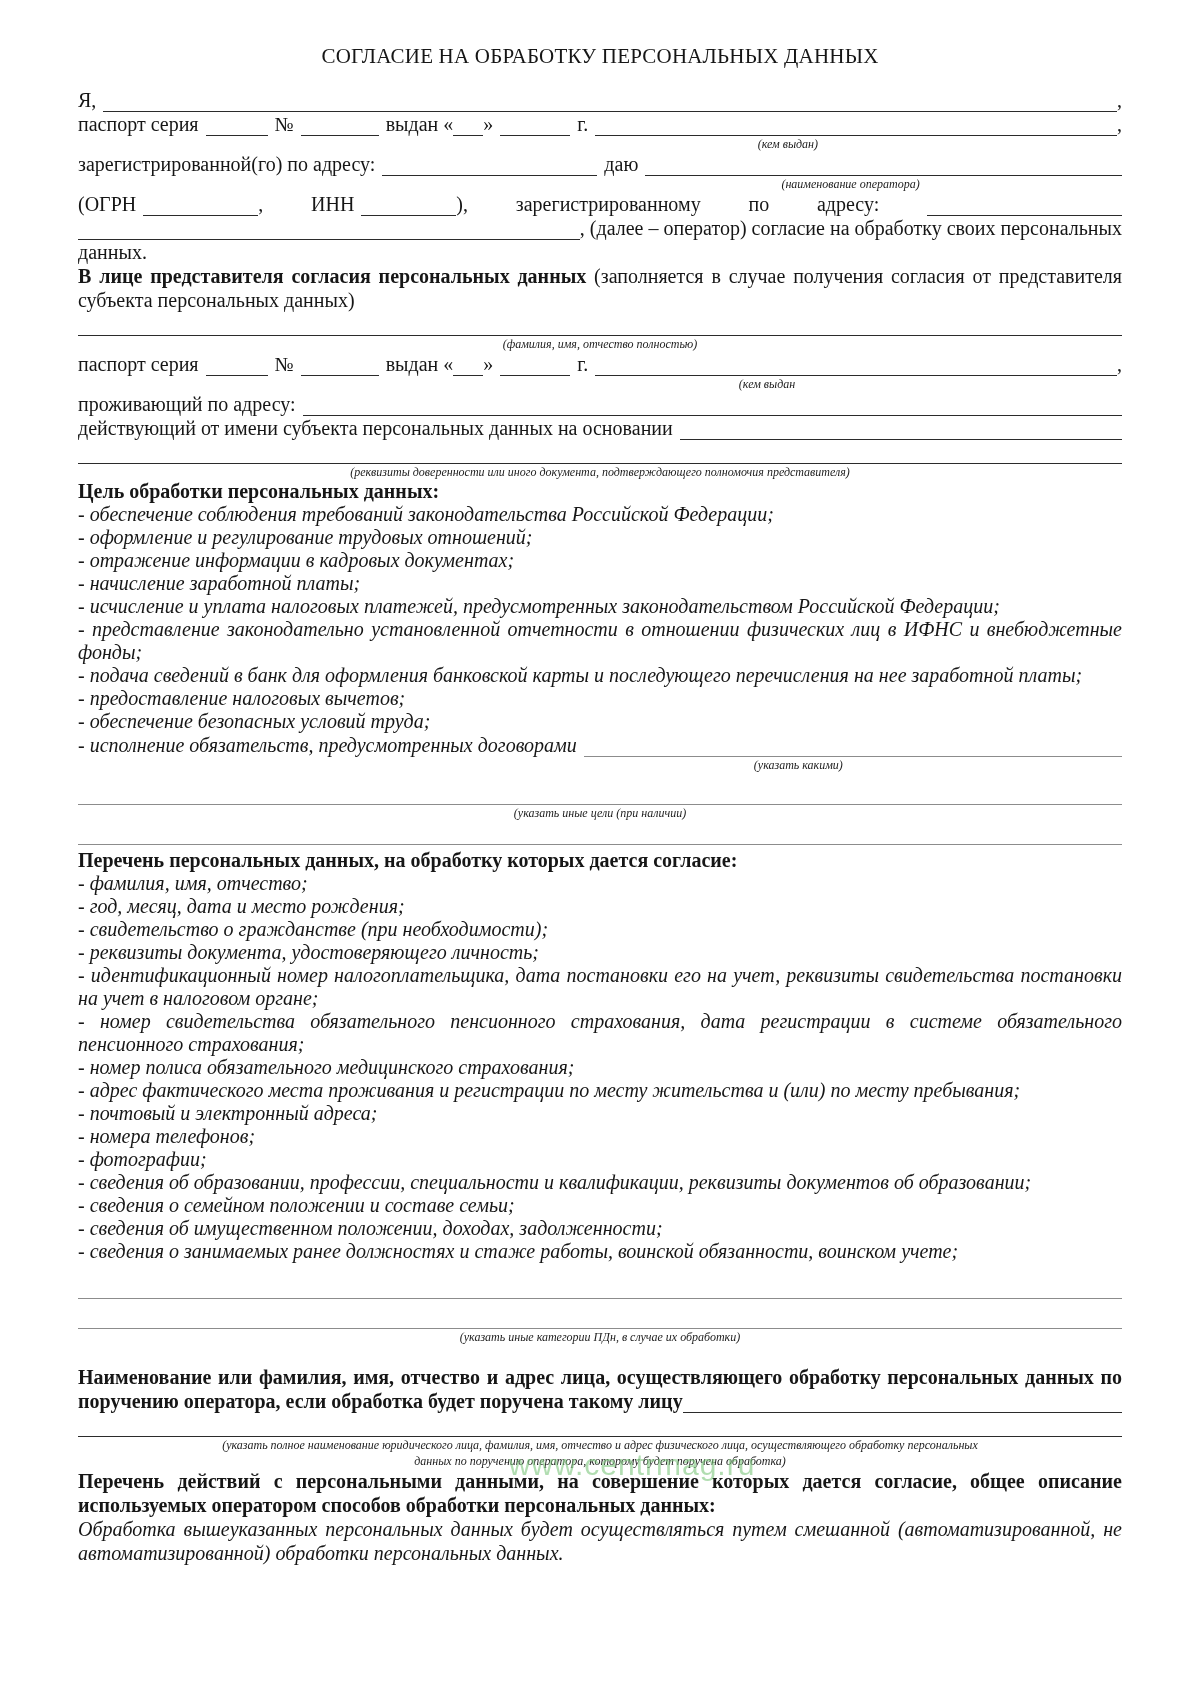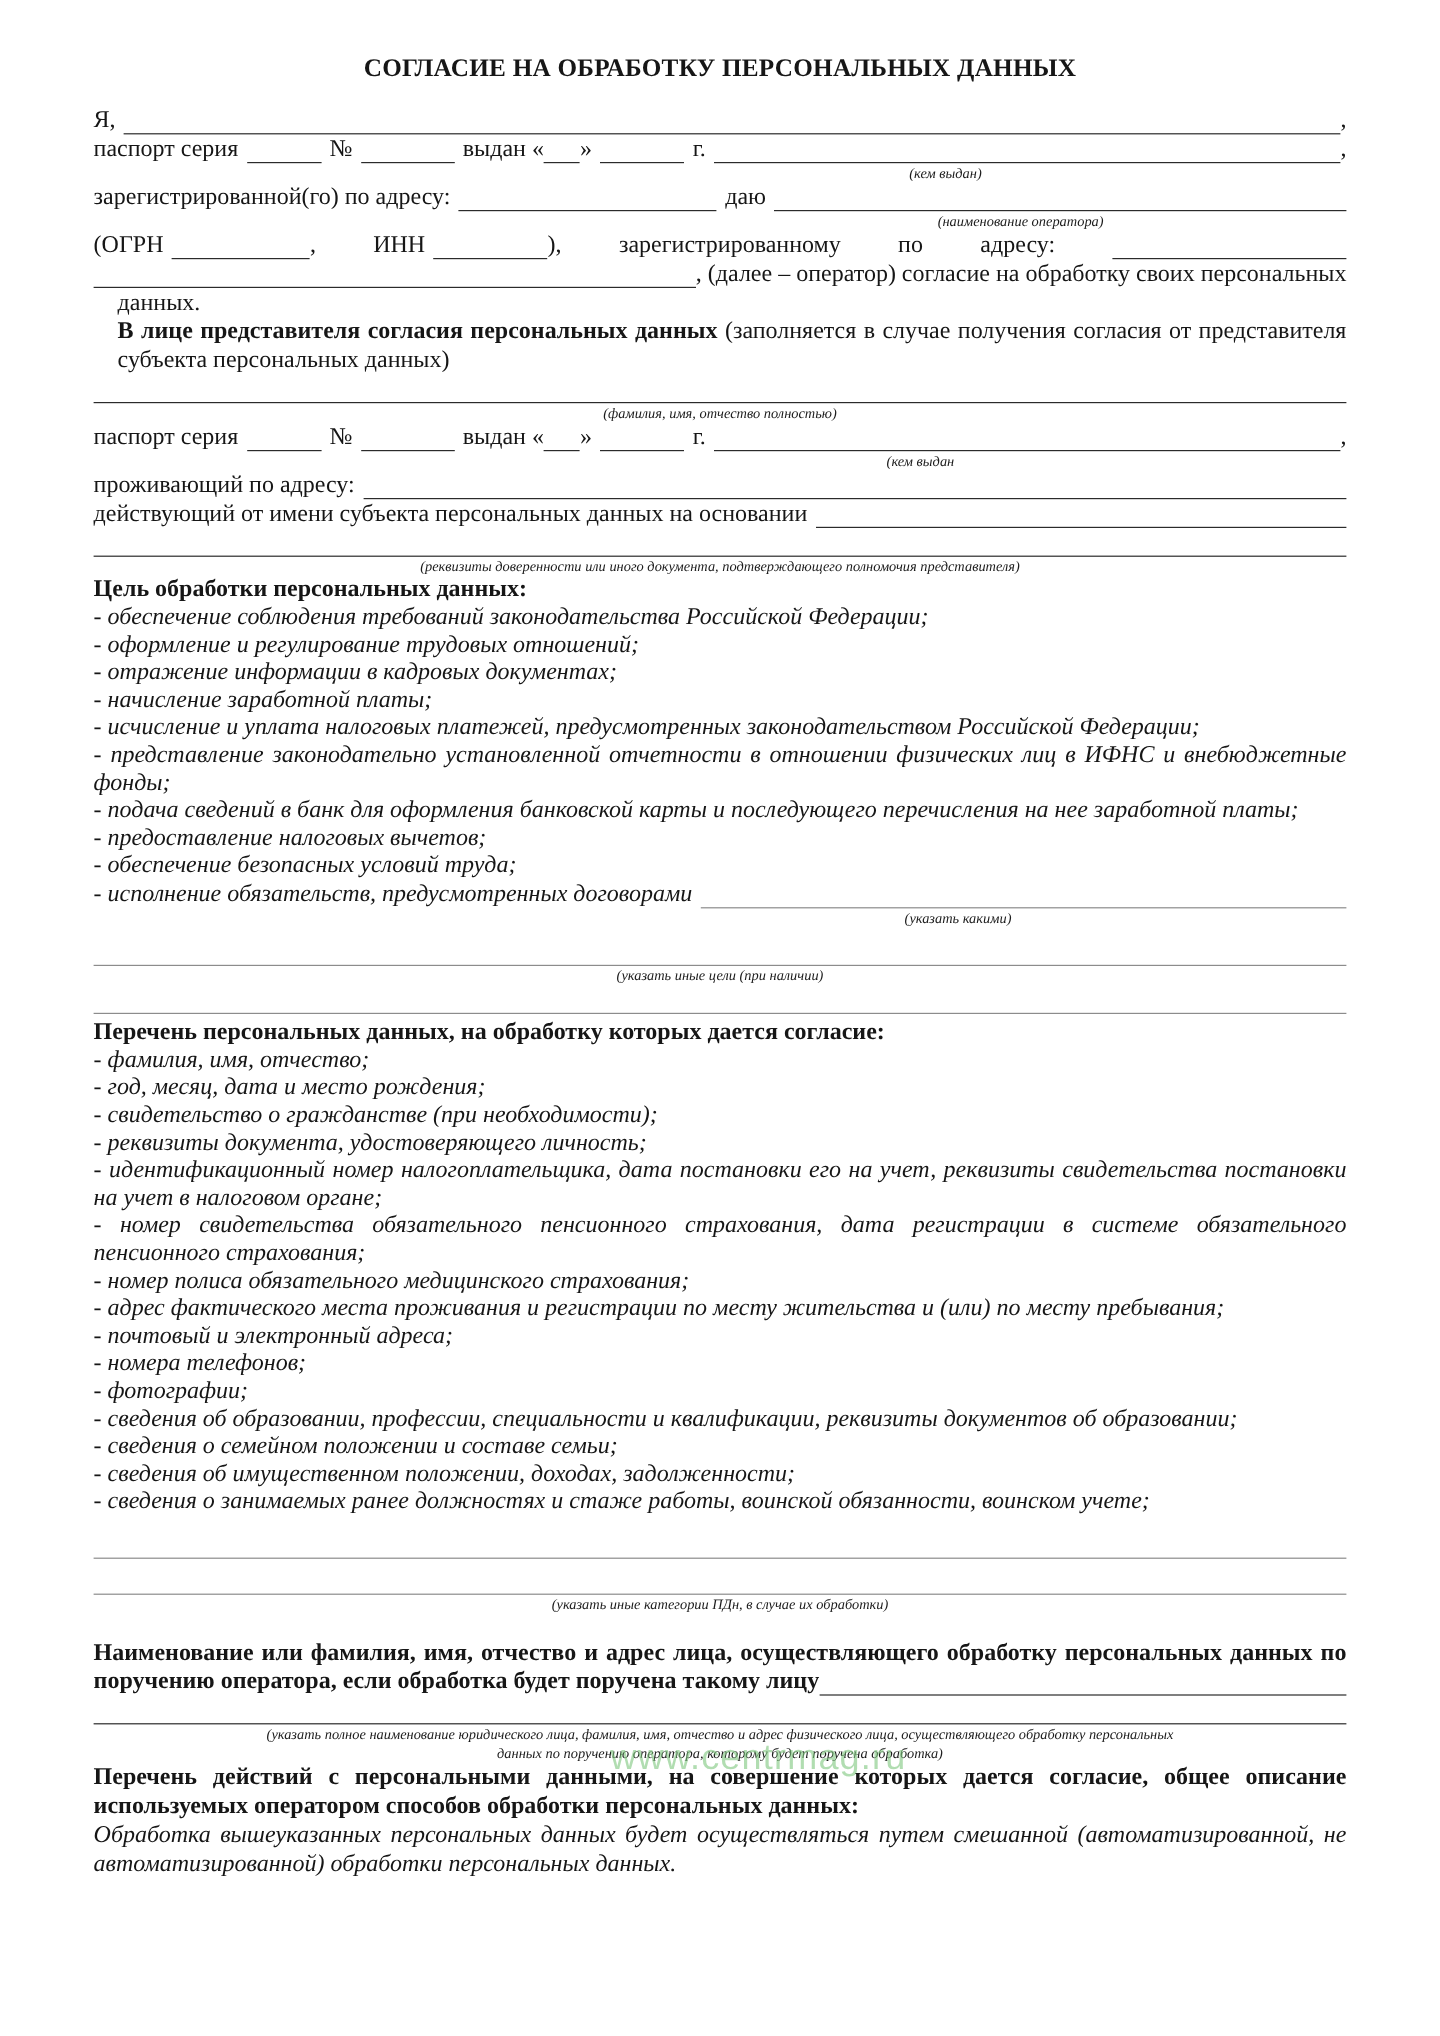--- a/index.html
+++ b/index.html
@@ -3,39 +3,39 @@
 <meta charset="utf-8">
 <style>
   * { margin:0; padding:0; box-sizing:border-box; }
   html,body { background:#e8e8e8; }
   .page {
     width:1200px; height:1697px; margin:0 auto; background:#ffffff;
     font-family:"Liberation Serif","DejaVu Serif",serif;
     font-size:20px; color:#161616; position:relative;
     padding:44px 78px 0 78px; overflow:hidden;
   }
-  .title { text-align:center; font-weight:bold; font-size:21px; line-height:24px; margin-bottom:20px; letter-spacing:.2px; }
+  .title { text-align:center; font-weight:normal; font-size:21px; line-height:24px; margin-bottom:20px; letter-spacing:.2px; }
 
   .row { display:flex; align-items:flex-end; line-height:24px; }
   .row > .t { white-space:nowrap; margin:0 7px; }
   .row > .t:first-child { margin-left:0; }
   .row > .t.tight { margin:0; }
   .row > .t.tr { margin-right:0; }
   .bl { display:inline-block; border-bottom:1.5px solid #2b2b2b; height:24px; flex:0 0 auto; }
   .fill { flex:1 1 auto; border-bottom:1.5px solid #2b2b2b; height:24px; min-width:20px; }
   .grayline { border-color:#8c8c8c !important; }
   .spread { justify-content:space-between; }
   .grp { display:flex; align-items:flex-start; }
   .grp > .t { white-space:nowrap; margin-right:7px; }
   .grp > .t.tight { margin:0; }
 
   .cap { font-style:italic; font-size:12px; line-height:16px; text-align:center; color:#1c1c1c; }
   .capwrap { line-height:16px; }
 
-  .just { text-align:justify; line-height:24px;margin-left:20px; }
+  .just { text-align:justify; line-height:24px; }
   .stretch { text-align:justify; text-align-last:justify; }
   .hdr { font-weight:bold; line-height:23px; }
   .item { font-style:italic; line-height:23px; }
   .b { font-weight:bold; }
 
   .mt4{margin-top:4px}.mt6{margin-top:6px}.mt8{margin-top:8px}
   .mt12{margin-top:12px}.mt16{}.mt20{margin-top:20px}
 
   .watermark {
     position:absolute; top:1448px; left:50%; transform:translateX(-50%); margin-left:32px;

